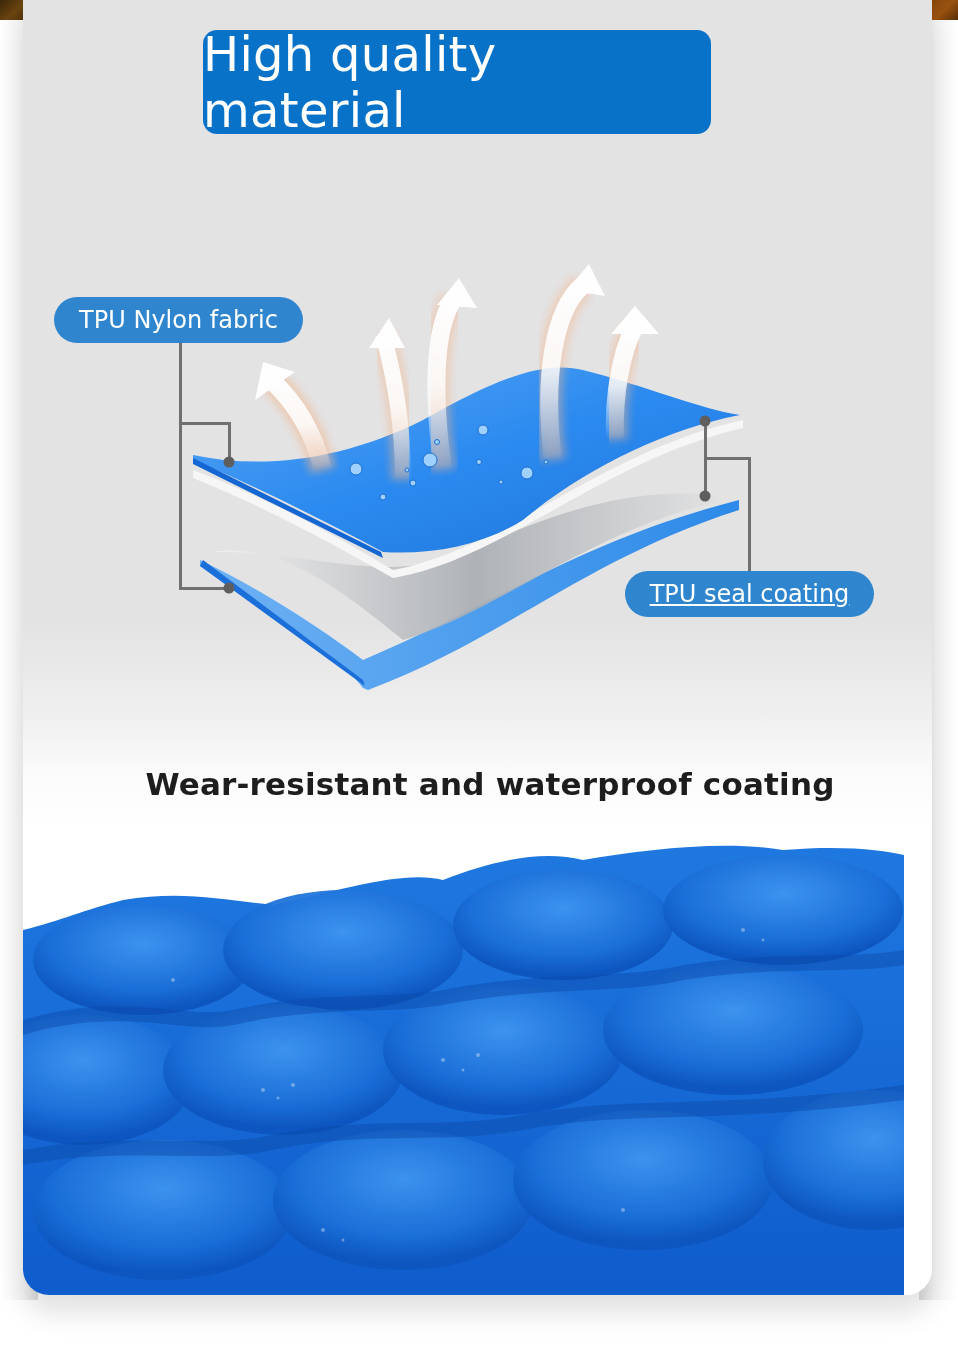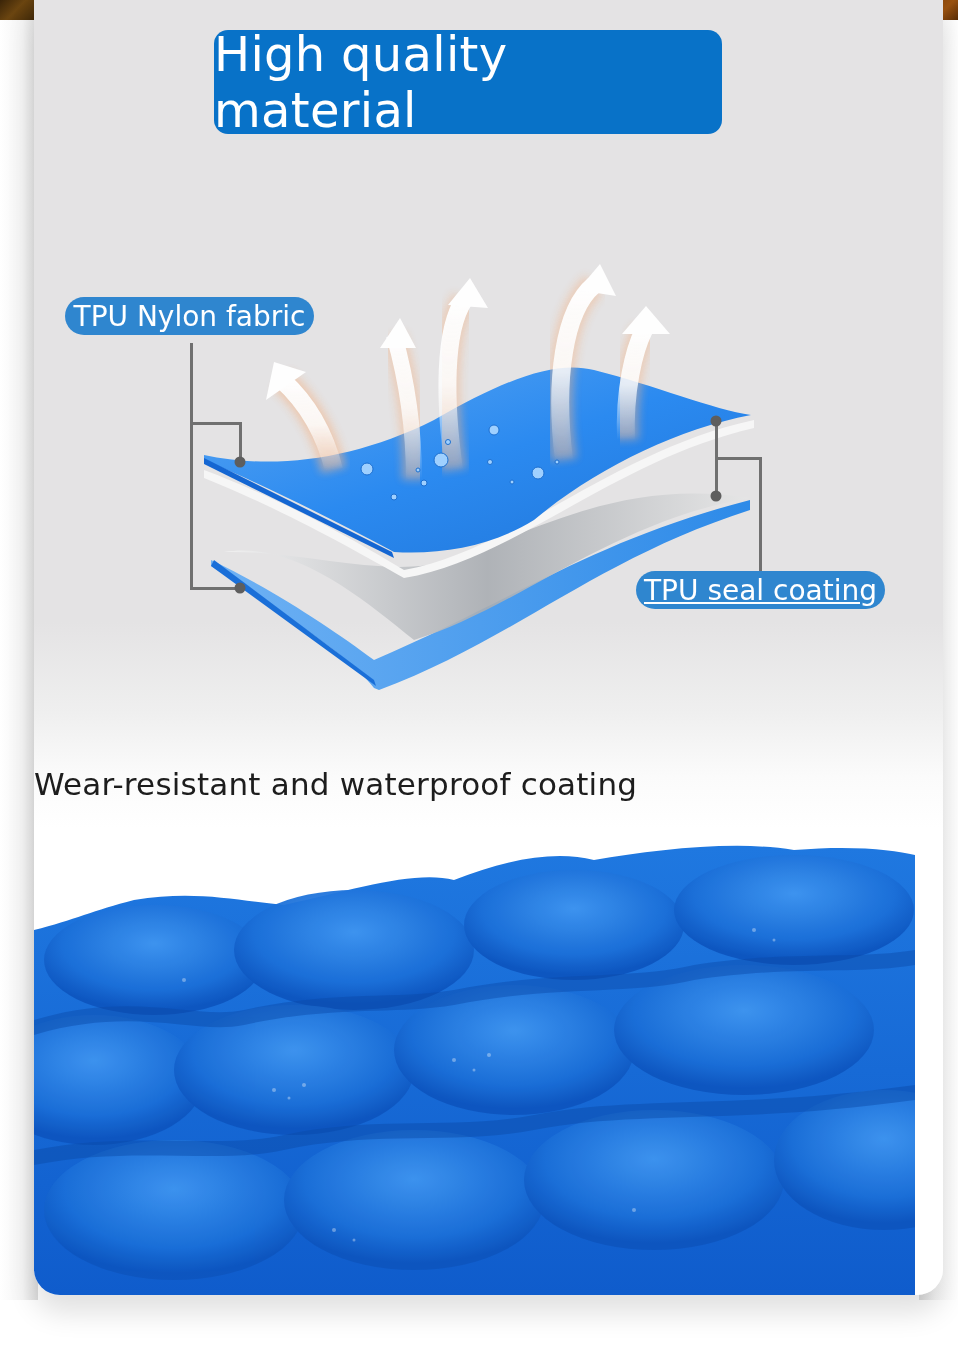--- a/index.html
+++ b/index.html
@@ -1,32 +1,32 @@
 <!DOCTYPE html>
 <html><head>
 <meta charset="utf-8">
 <style>
   html, body { margin:0; padding:0; }
   body { width:958px; height:1371px; background:#ffffff; position:relative; overflow:hidden; font-family:"DejaVu Sans", sans-serif; }
   .corner-left { position:absolute; left:0; top:0; width:38px; height:20px; background:linear-gradient(135deg,#3a2408 0%,#6b4510 45%,#3b2508 100%); }
   .corner-right { position:absolute; right:0; top:0; width:39px; height:20px; background:linear-gradient(135deg,#7a3f08 0%,#9a5210 60%,#5a2d06 100%); }
   .edge-left { position:absolute; left:0; top:20px; width:38px; height:1280px; background:linear-gradient(90deg,#ffffff 0%,#f4f4f4 60%,#dcdcdc 100%); }
   .edge-right { position:absolute; right:0; top:20px; width:39px; height:1280px; background:linear-gradient(270deg,#ffffff 0%,#f4f4f4 60%,#dcdcdc 100%); }
-  .card { position:absolute; left:34px; top:0; width:881px; height:1295px; border-radius:0 0 26px 26px; overflow:hidden;
+  .card { position:absolute; left:23px; top:0; width:881px; height:1295px; border-radius:0 0 26px 26px; overflow:hidden;
           background:linear-gradient(180deg,#e4e3e4 0%,#e4e3e4 48%,#efefef 55%,#fbfbfb 60%,#ffffff 64%,#ffffff 100%);
           box-shadow:0 18px 28px rgba(0,0,0,0.12);padding-left:28px; }
   .title-banner { position:absolute; left:180px; top:30px; width:508px; height:104px; border-radius:14px; background:#0872c8;
           color:#ffffff; font-size:48px; display:flex; align-items:center; justify-content:center; letter-spacing:0.3px; }
-  .label-pill { position:absolute; height:38px; border-radius:23px; background:#2f86cf; color:#ffffff; font-size:28px;
+  .label-pill { position:absolute; height:46px; border-radius:23px; background:#2f86cf; color:#ffffff; font-size:24px;
           display:flex; align-items:center; justify-content:center; }
   .label-nylon { left:31px; top:297px; width:249px; }
   .label-seal { left:602px; top:571px; width:249px;text-decoration:underline; }
   .leader { position:absolute; background:#707070; }
   .diagram { position:absolute; left:0; top:0; width:881px; height:720px; }
-  .caption { position:absolute; left:0; width:934px; top:766px; text-align:left; color:#1d1d1d; font-size:31px; letter-spacing:0.2px; }
+  .caption { position:absolute; left:0; width:934px; top:766px; text-align:center; color:#1d1d1d; font-size:31px; letter-spacing:0.2px;font-weight:bold; }
   .mattress { position:absolute; left:0; top:830px; width:881px; height:465px; }
 </style>
 </head>
 <body>
 
 <div class="corner-left"></div>
 <div class="corner-right"></div>
 <div class="edge-left"></div>
 <div class="edge-right"></div>
 

